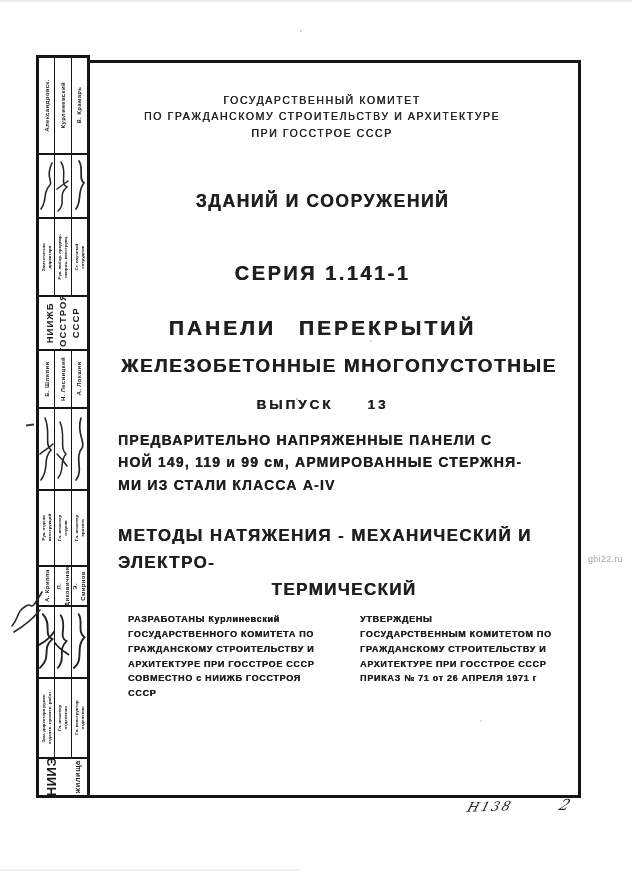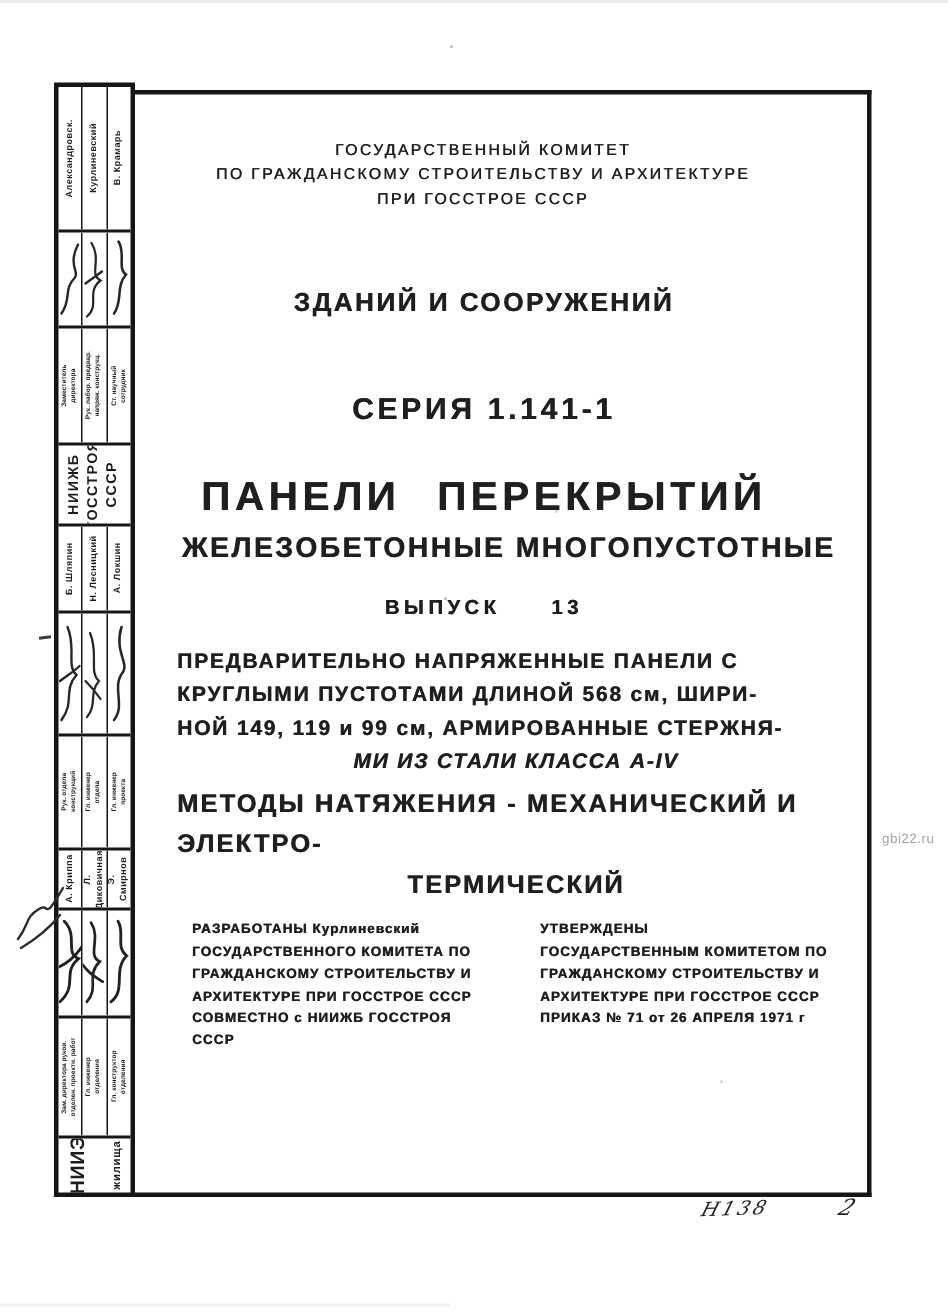--- a/index.html
+++ b/index.html
@@ -35,28 +35,28 @@
   .sig-svg{display:block;}
   
   .abs{position:absolute;}
   .org-header{left:118px;top:92px;width:408px;text-align:center;
     font-size:10.5px;font-weight:normal;letter-spacing:1.6px;line-height:1.55;}
   .type-title{left:100px;top:190px;width:445px;text-align:center;
     font-size:17.5px;font-weight:bold;letter-spacing:1.6px;line-height:1.35;}
   .series-title{left:100px;top:262px;width:445px;text-align:center;
     font-size:20px;font-weight:bold;letter-spacing:2.5px;}
   .main-title1{left:95px;top:316px;width:455px;text-align:center;
-    font-size:27px;font-weight:bold;letter-spacing:3px;word-spacing:14px;}
+    font-size:21px;font-weight:bold;letter-spacing:3px;word-spacing:14px;}
   .main-title2{left:93px;top:355px;width:492px;text-align:center;
     font-size:19px;font-weight:bold;letter-spacing:1.6px;}
   .issue-line{left:100px;top:397px;width:445px;display:flex;justify-content:center;gap:34px;
     font-size:13.5px;font-weight:bold;letter-spacing:3px;}
   .descr{left:118px;top:429px;width:452px;font-size:14px;font-weight:bold;
     letter-spacing:1.2px;line-height:1.6;}
-  .descr .centered{text-align:center;font-style:italic;}
+  .descr .centered{}
   .methods{left:118px;top:522px;width:452px;font-size:17px;font-weight:bold;
     letter-spacing:1.4px;line-height:1.6;}
   .methods .centered{text-align:center;}
   .foot-col{top:612px;width:222px;font-size:9px;font-weight:bold;
     letter-spacing:0.7px;line-height:1.65;}
   .foot-left{left:128px;}
   .foot-right{left:360px;}
   
   .watermark{left:588px;top:554px;font-size:9px;color:#a3a3a3;letter-spacing:0.3px;}
   .hand{font-family:"DejaVu Serif", serif;font-style:italic;color:#222;}
@@ -244,21 +244,20 @@
 <div class="abs main-title1 ink">ПАНЕЛИ ПЕРЕКРЫТИЙ</div>
 <div class="abs main-title2 ink">ЖЕЛЕЗОБЕТОННЫЕ МНОГОПУСТОТНЫЕ</div>
 
 <div class="abs issue-line ink">
   <span>ВЫПУСК</span>
   <span>13</span>
 </div>
 
 <div class="abs descr ink">
   <div>ПРЕДВАРИТЕЛЬНО НАПРЯЖЕННЫЕ ПАНЕЛИ  С</div>
-  <div>КРУГЛЫМИ ПУСТОТАМИ ДЛИНОЙ 568 см, ШИРИ-</div>
   <div>НОЙ 149, 119 и 99 см, АРМИРОВАННЫЕ СТЕРЖНЯ-</div>
   <div class="centered">МИ ИЗ СТАЛИ КЛАССА  А-IV</div>
 </div>
 
 <div class="abs methods ink">
   <div>МЕТОДЫ НАТЯЖЕНИЯ - МЕХАНИЧЕСКИЙ И ЭЛЕКТРО-</div>
   <div class="centered">ТЕРМИЧЕСКИЙ</div>
 </div>
 
 <div class="abs foot-col foot-left ink">

